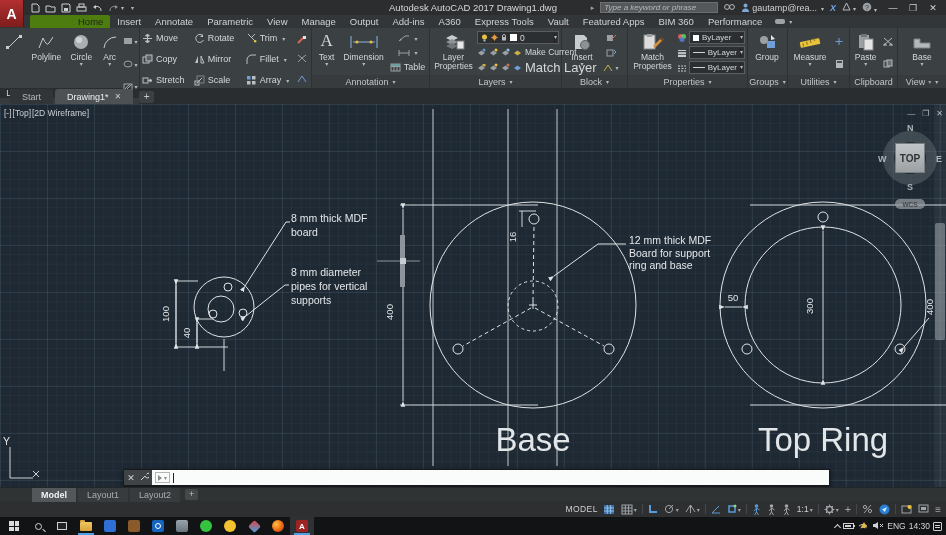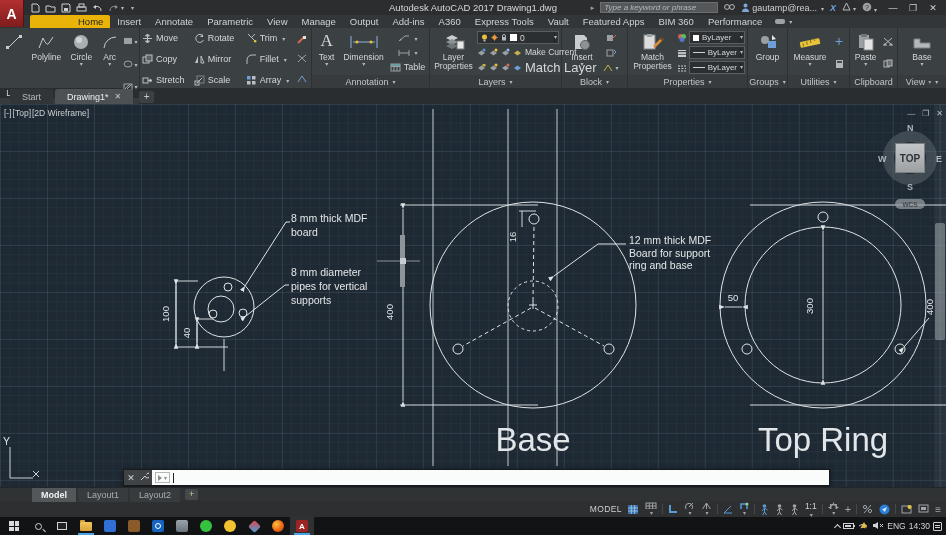--- a/index.html
+++ b/index.html
@@ -15,21 +15,21 @@
   .tb-title b { font-weight:normal; margin-left:0; }
   .tb-right { margin-left:auto; display:flex; align-items:center; gap:6px; padding-right:3px; z-index:6; }
   .searchbox { width:118px; height:11px; background:#54585b; border:1px solid #6b6f72; color:#b5b8bb; font-style:italic; font-size:8px; padding:0 3px; }
   .searchbox::placeholder { color:#b5b8bb; font-style:italic; }
   .usr { display:flex; align-items:center; gap:2px; color:#cfd2d4; }
   .winbtn { width:20px; text-align:center; font-size:9px; color:#cfd2d4; }
 
   
   .ribtabs { height:13px; background:#333638; display:flex; align-items:flex-end; padding-left:30px; }
   .rtab { padding:0 7px; font-size:9.5px; color:#cfd3d6; height:13px; line-height:13px; white-space:nowrap; }
-  .rtab.active { background:#eab308; color:#1e2122; border-radius:2px 2px 0 0;padding-left:48px; }
+  .rtab.active { background:#4d7c0f; color:#1e2122; border-radius:2px 2px 0 0;padding-left:48px; }
   .ribmin { margin-left:6px; display:flex; align-items:center; gap:2px; height:13px; }
   .ribmin i { display:block; width:10px; height:5px; background:#9ea2a5; border-radius:2px; }
 
   
   .ribbon { height:60px; display:flex; background:#3b4043; }
   .panel { display:flex; flex-direction:column; border-right:1px solid #2e3133; }
   .pbody { flex:1; display:flex; align-items:stretch; padding:2px 2px 0 2px; gap:2px; }
   .plabel { height:13px; font-size:9px; color:#c3c6c8; display:flex; align-items:center; justify-content:center; gap:2px; background:#373b3d; white-space:nowrap; }
   .bigbtn { display:flex; flex-direction:column; align-items:center; font-size:8.5px; color:#d5d8da; text-align:center; line-height:1.1; padding-top:1px; }
   .bigbtn .bicon { height:21px; display:flex; align-items:center; justify-content:center; margin-bottom:1px; }
@@ -83,21 +83,21 @@
   .caret { width:1px; height:10px; background:#222; }
 
   
   .laybar { height:14px; background:#303334; display:flex; align-items:center; padding-left:32px; gap:2px; border-top:1px solid #232526; }
   .ltab { height:14px; padding:0 9px; font-size:9px; color:#a9acaf; display:flex; align-items:center; background:#383b3d; }
   .ltab.active { background:#53575a; color:#f0f2f3; font-weight:bold; }
   .laddy { width:13px; height:11px; background:#45484a; border-radius:2px; color:#b9ce8e; font-size:9px; line-height:10px; text-align:center; margin-left:3px; }
 
   
   .status { height:16px; background:#2d2f31; display:flex; align-items:center; justify-content:flex-end; gap:4px; padding-right:4px; font-size:8.5px; color:#cdd0d3; }
-  .sic { display:flex; align-items:center; justify-content:center; height:14px; padding:0 1px;flex-direction:column; }
+  .sic { display:flex; align-items:center; justify-content:center; height:14px; padding:0 1px; }
   .sdd { font-size:6px; color:#9fa3a6; margin-left:1px; }
   .ssep { width:1px; height:10px; background:#45484a; }
 
   
   .tbr { height:18px; background:#121314; display:flex; align-items:center; padding-left:2px; }
   .titem { width:24px; height:18px; display:flex; align-items:center; justify-content:center; position:relative; }
   .titem.hl::after { content:""; position:absolute; bottom:0; left:4px; right:4px; height:2px; background:#4aa3e0; }
   .titem.activeapp { background:#2f3133; }
   .winlogo { width:10px; height:10px; display:grid; grid-template-columns:1fr 1fr; grid-template-rows:1fr 1fr; gap:1px; }
   .winlogo i { background:#d9dadb; }
@@ -626,21 +626,21 @@
               </div>
           </div>
         </div>
       </div>
       <div class="plabel dd">
           <span>Properties</span>
         </div>
     </div>
 
     <div class="panel" style="width:40px;">
-      <div class="pbody" style="justify-content:center;">
+      <div class="pbody" style="justify-content:flex-start;">
         <div class="bigbtn" style="width:34px;">
           <span class="bicon">
               <svg width="20" height="18">
                 <circle cx="7" cy="7" r="4" fill="#9aa0a4"></circle>
                 <rect x="10" y="8" width="8" height="7" fill="#6f9fd8"></rect>
                 <path d="M14 2 l4 4 -4 1 z" fill="#e8e8e8"></path>
               </svg>
             </span>
           <span>Group</span>
         </div>

